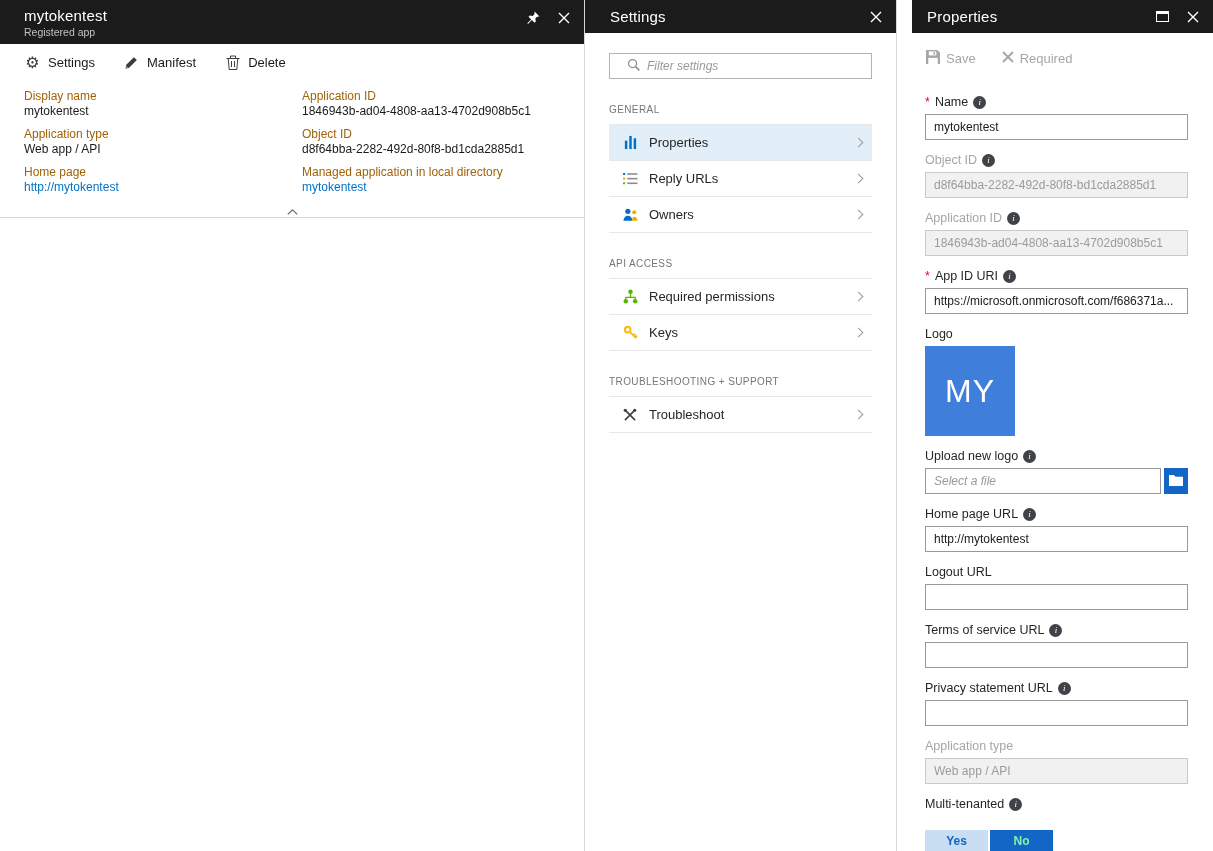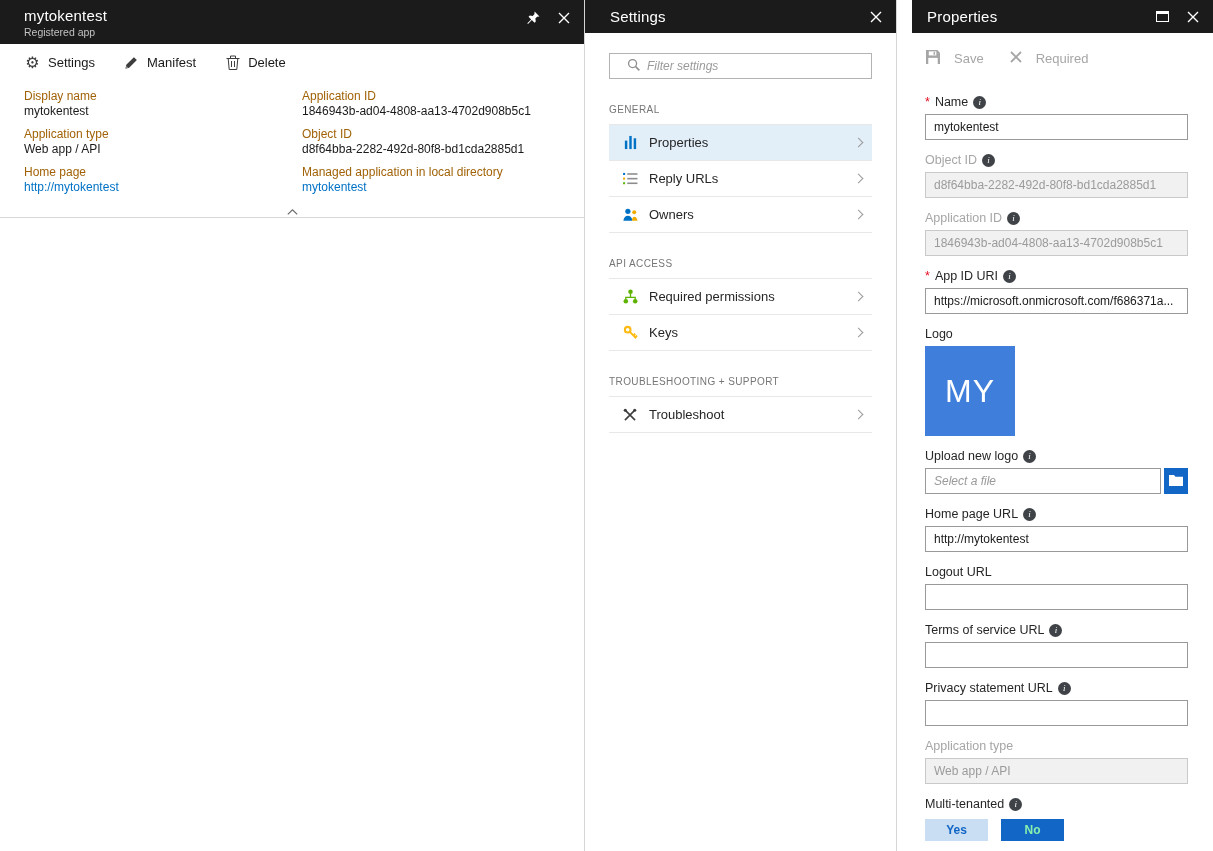--- a/index.html
+++ b/index.html
@@ -46,35 +46,35 @@
   .sgroup-heading{margin-top:25px;font-size:10px;color:#767676;letter-spacing:.4px}
   .slist{margin-top:9px;border-top:1px solid #e8e8e8}
   .sitem{display:flex;align-items:center;height:36px;border-bottom:1px solid #e8e8e8;padding:0 10px 0 12px;cursor:pointer;font-size:13px;color:#262626;background:#fff}
   .sitem.selected{background:#e2eff9}
   .sicon{width:18px;height:17px;margin-right:10px;display:inline-flex;align-items:center;justify-content:center;flex:none}
   .sitem-label{white-space:nowrap}
   .chev{margin-left:auto;width:7px;height:7px;border-top:1.5px solid #9a9a9a;border-right:1.5px solid #9a9a9a;transform:rotate(45deg);flex:none}
 
   
   .props-cmdbar{display:flex;align-items:center;gap:26px;height:34px;margin:8px 0 0 14px;flex:none}
-  .pcmd{display:flex;align-items:center;gap:14px;background:none;border:none;font-family:"Liberation Sans",sans-serif;font-size:13px;color:#a6a6a6;cursor:default}
+  .pcmd{display:flex;align-items:center;gap:6px;background:none;border:none;font-family:"Liberation Sans",sans-serif;font-size:13px;color:#a6a6a6;cursor:default}
   .props-body{flex:1;padding:20px 25px 0 13px;overflow:hidden}
   .pfield{margin-bottom:13px}
   .plabel{display:flex;align-items:center;gap:5px;font-size:12.5px;color:#262626;line-height:15px;margin-bottom:4px}
   .plabel.muted{color:#a6a6a6}
   .req{color:#e00b1e}
   .info{width:13px;height:13px;border-radius:50%;background:#3f4347;color:#fff;font-size:9px;display:inline-flex;align-items:center;justify-content:center;font-style:italic;font-family:"Liberation Serif",serif;flex:none}
   .pinput{width:100%;height:26px;border:1px solid #999;padding:0 8px;font-family:"Liberation Sans",sans-serif;font-size:12px;color:#1a1a1a;background:#fff;outline:none}
   .pinput::placeholder{font-style:italic;color:#9a9a9a}
   .pinput:disabled{background:#f1f1f1;border-color:#c9c9c9;color:#9b9b9b}
   .logo-box{width:90px;height:90px;background:#3f7fdb;color:#fff;display:flex;align-items:center;justify-content:center;font-size:32px;letter-spacing:1px;margin-top:2px}
   .upload-row{display:flex;gap:3px}
   .upload-row .pinput{flex:1}
   .folder-btn{width:24px;height:26px;background:#1266c6;border:none;display:flex;align-items:center;justify-content:center;cursor:pointer;flex:none}
-  .toggle{display:flex;gap:13px;margin-top:7px}
+  .toggle{display:flex;gap:2px;margin-top:18px}
   .tgl{width:63px;height:22px;border:none;font-family:"Liberation Sans",sans-serif;font-size:12px;font-weight:bold;cursor:pointer}
   .tgl.yes{background:#c9def2;color:#1266c6}
   .tgl.no{background:#1266c6;color:#86efac}
 </style>
 </head>
 <body>
 
 <div class="canvas">
 
   <section class="blade blade-app">

